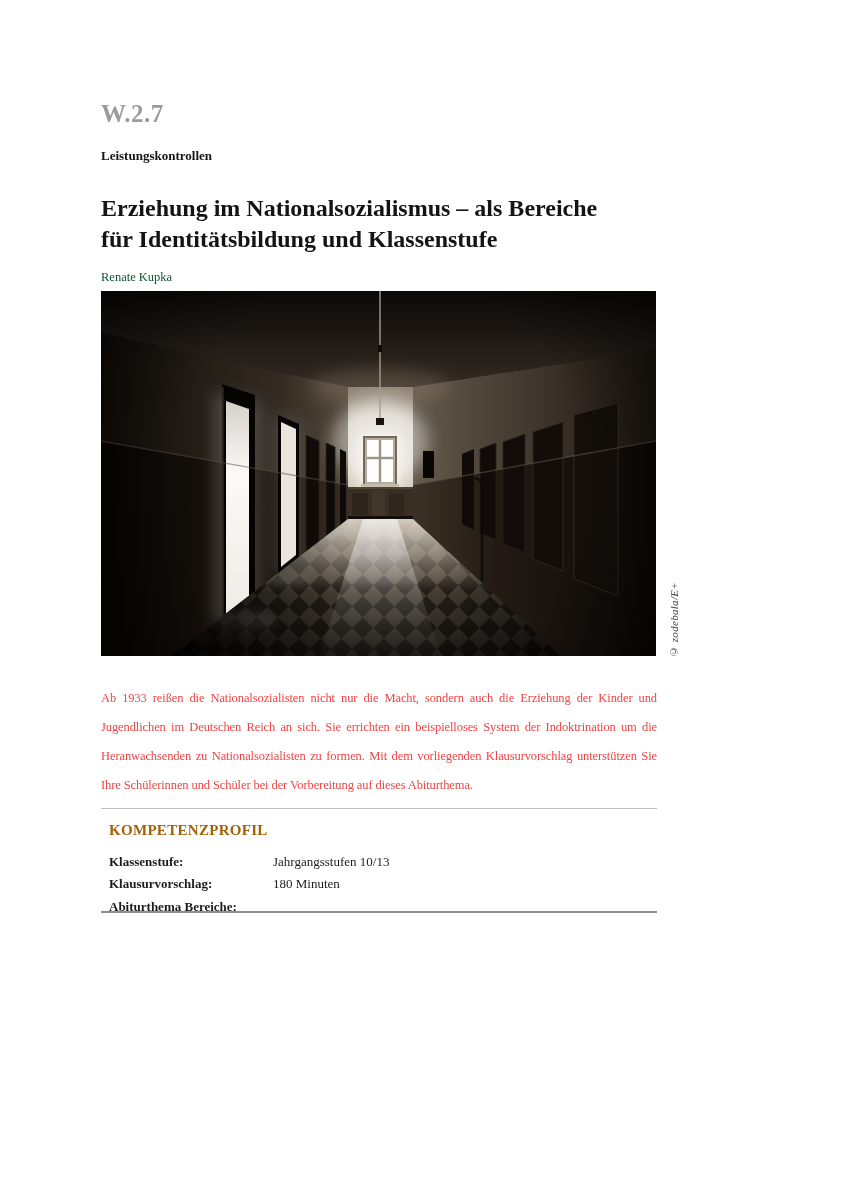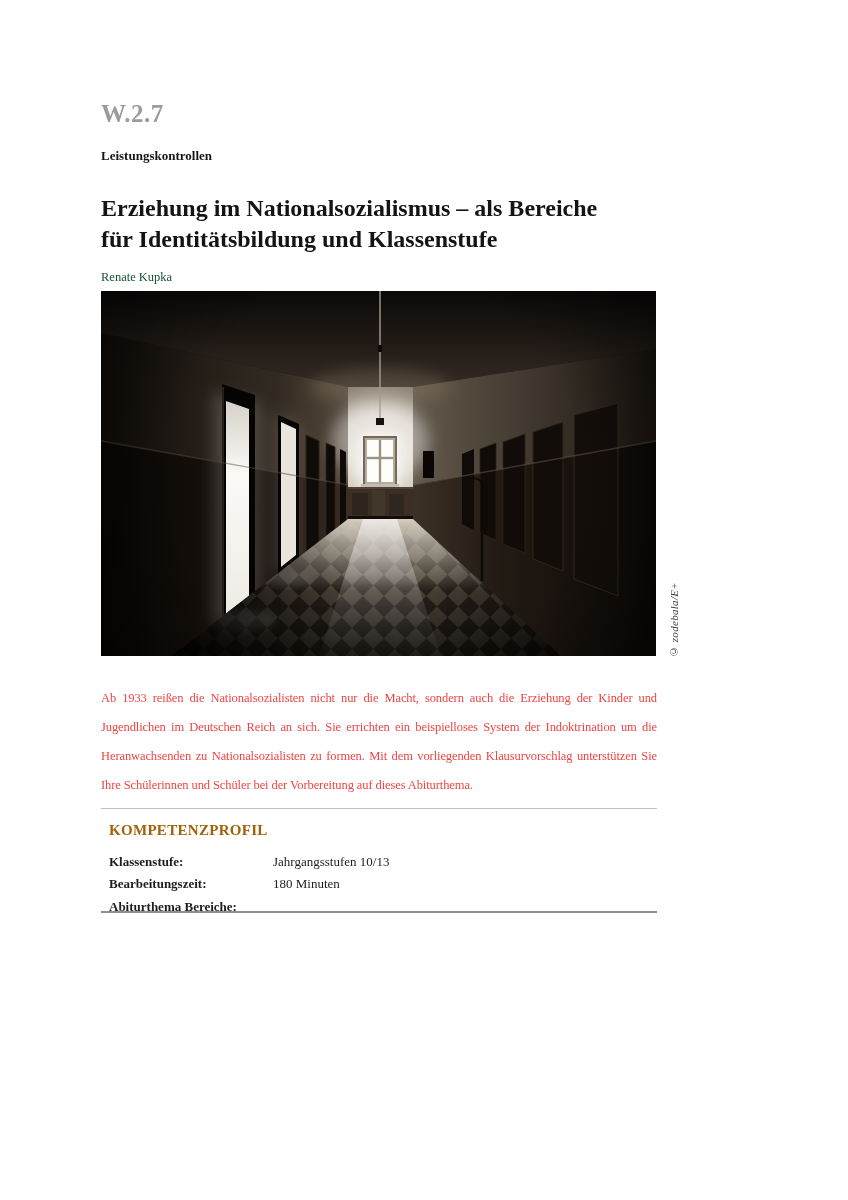--- a/index.html
+++ b/index.html
@@ -210,21 +210,21 @@
   <div class="rule-top"></div>
 
   <div class="kp-heading">KOMPETENZPROFIL</div>
 
   <div class="kp-table">
     <div class="kp-row">
       <div class="kp-label">Klassenstufe:</div>
       <div class="kp-value">Jahrgangsstufen 10/13</div>
     </div>
     <div class="kp-row">
-      <div class="kp-label">Bearbeitungszeit:</div>
+      <div class="kp-label">Klausurvorschlag:</div>
       <div class="kp-value">180 Minuten</div>
     </div>
     <div class="kp-row">
       <div class="kp-label">Abiturthema Bereiche:</div>
     </div>
   </div>
 
   <div class="rule-bottom"></div>
 
 </div>

